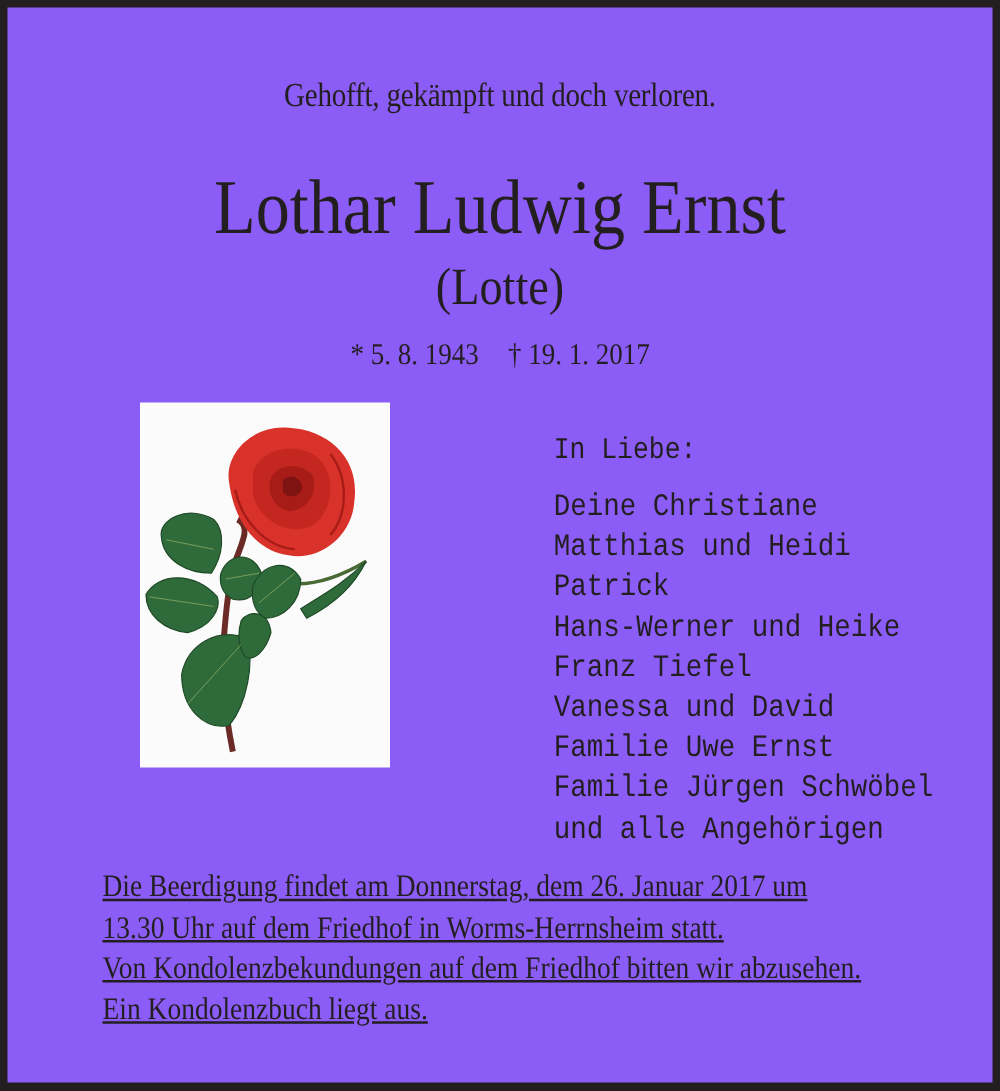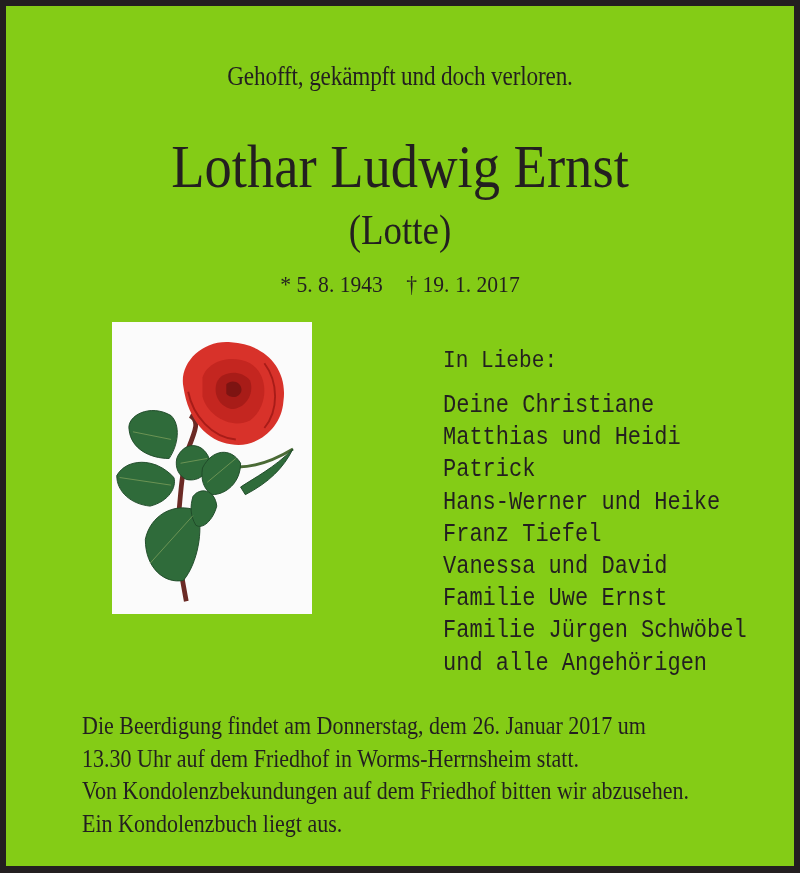--- a/index.html
+++ b/index.html
@@ -1,20 +1,20 @@
 <!DOCTYPE html>
 <html><head>
   <meta charset="utf-8">
   <style>
     * { margin: 0; padding: 0; box-sizing: border-box; }
     html, body { width: 800px; height: 873px; background: #231f20; overflow: hidden; }
     body { font-family: "Liberation Serif", "DejaVu Serif", serif; color: #231f20; }
     .frame {
       position: absolute; left: 6px; top: 6px; width: 788px; height: 860px;
-      background: #84cc16;
+      background: #8b5cf6;
     }
     .abs { position: absolute; white-space: nowrap; }
     .motto {
       left: 0; width: 788px; top: 55px; text-align: center;
       font-size: 27px; letter-spacing: -0.2px; transform: scaleX(0.86); transform-origin: center;
     }
     .name {
       left: 0; width: 788px; top: 125px; text-align: center;
       font-size: 62px; transform: scaleX(0.88); transform-origin: center; line-height: 70px;
     }
@@ -38,21 +38,21 @@
     }
     .mourners .heading {
       font-size: 24px; line-height: 30px; transform: scaleX(0.88); transform-origin: left;
       margin-bottom: 14px; white-space: nowrap;
     }
     .mourners .item {
       font-size: 25px; line-height: 32.2px; transform: scaleX(0.88); transform-origin: left;
       white-space: nowrap;
     }
     .notice {
-      position: absolute; left: 76px; top: 704px;
+      position: absolute; left: 76px; top: 688px; text-decoration: underline;
     }
     .notice .line {
       font-size: 25px; line-height: 32.5px; transform: scaleX(0.88); transform-origin: left;
       white-space: nowrap;
     }
   </style>
 </head>
 <body>
 
 <div class="frame">

